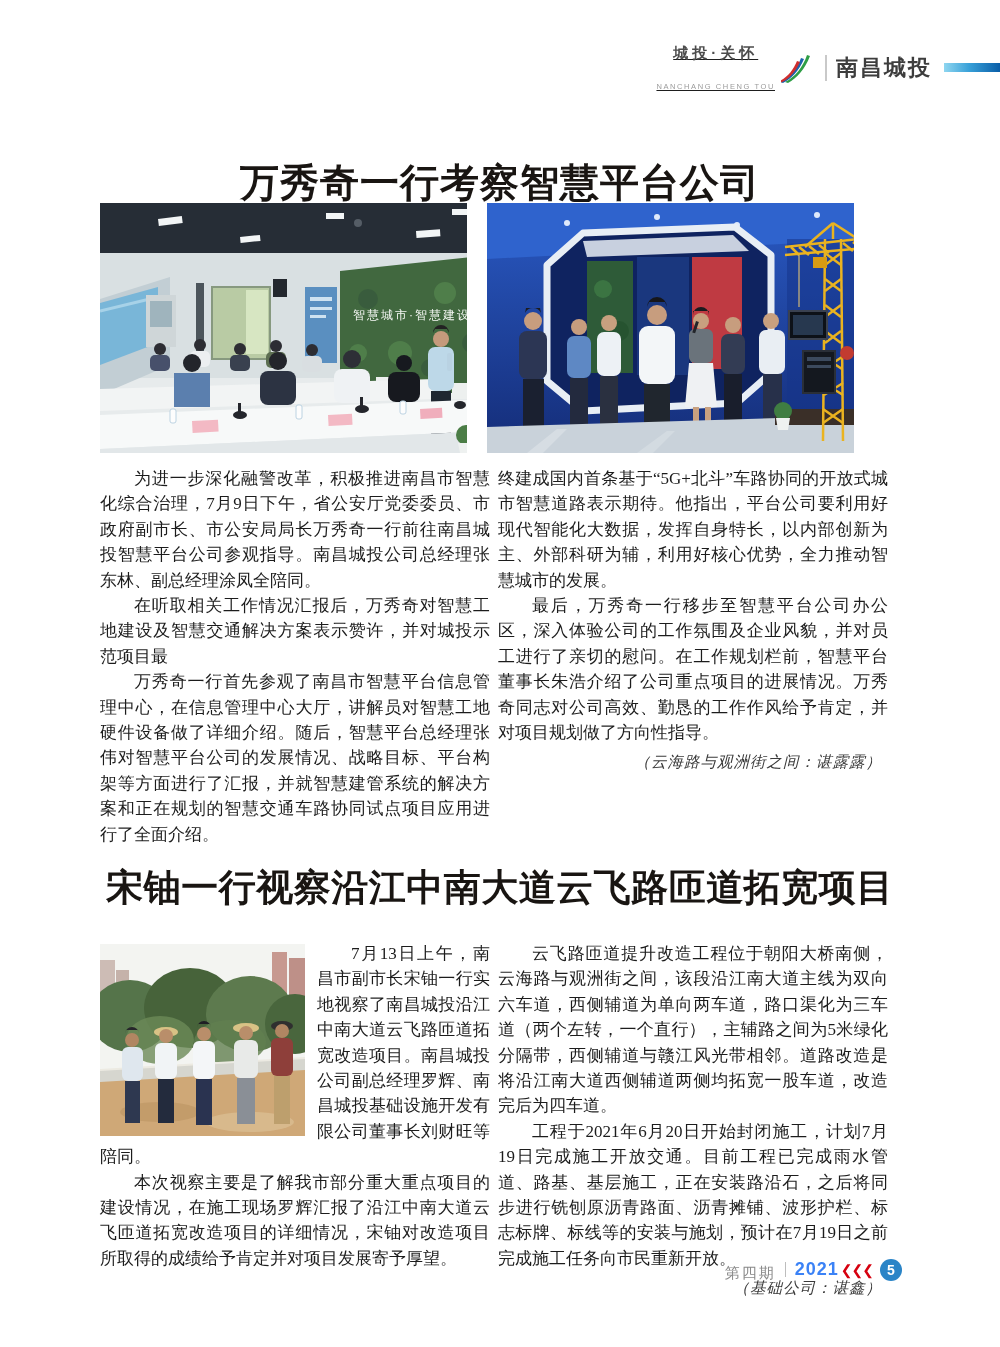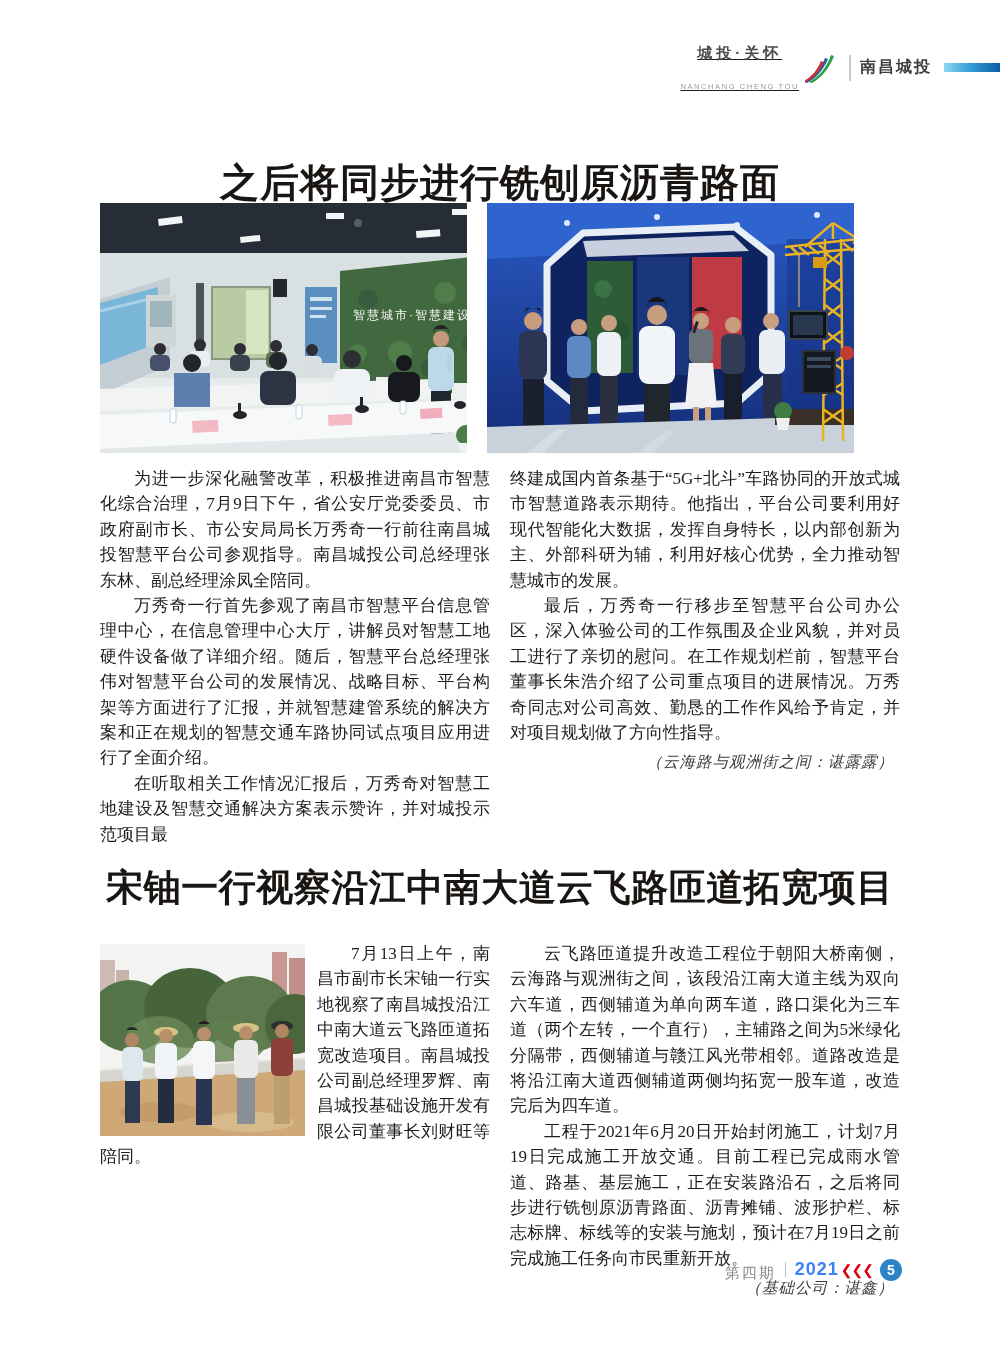--- a/index.html
+++ b/index.html
@@ -6,38 +6,38 @@
   .page{position:relative;width:1000px;height:1347px;margin:0 auto;background:#ffffff;overflow:hidden;
         font-family:"Liberation Serif","DejaVu Serif",serif;color:#1e1e1e;}
 
   
   .masthead{position:absolute;top:44px;right:0;display:flex;align-items:center;}
   .slogan{display:flex;flex-direction:column;align-items:center;margin-right:6px;text-decoration:underline;}
   .slogan-cn{font-family:"Liberation Sans",sans-serif;font-weight:bold;font-size:15px;
              letter-spacing:4px;color:#4c4c4c;}
   .slogan-en{font-family:"Liberation Sans",sans-serif;font-size:7.5px;letter-spacing:1.6px;color:#9b9b9b;margin-top:19px;}
   .m-divider{width:2px;height:26px;background:#c9c9c9;margin:0 9px 0 10px;}
-  .brand{font-family:"Liberation Sans",sans-serif;font-weight:bold;font-size:16px;color:#3d3d3d;letter-spacing:2px;}
+  .brand{font-family:"Liberation Sans",sans-serif;font-weight:bold;font-size:22px;color:#3d3d3d;letter-spacing:2px;}
   .m-bar{width:56px;height:9px;margin-left:12px;background:linear-gradient(90deg,#8fd6f0 0%,#38a0d8 45%,#0a5ea8 100%);}
 
   
   .title1{position:absolute;top:130px;left:0;width:1000px;text-align:center;
           font-family:"Liberation Sans","DejaVu Sans",sans-serif;font-weight:900;
           font-size:39px;letter-spacing:1px;color:#191512;}
   .title2{position:absolute;top:831px;left:0;width:1000px;text-align:center;
           font-family:"Liberation Sans","DejaVu Sans",sans-serif;font-weight:900;
           font-size:37px;letter-spacing:0.5px;color:#191512;margin-top:32px;}
 
   
   .photos1{position:absolute;top:203px;left:100px;width:800px;display:flex;gap:20px;}
   .photo-frame{width:367px;height:250px;overflow:hidden;background:#dfe3e5;}
   .photo-frame svg{display:block;}
 
   
-  .cols{position:absolute;left:100px;width:800px;display:flex;gap:20px;}
+  .cols{position:absolute;left:100px;width:800px;display:flex;gap:8px;}
   .a1cols{top:466px;}
   .a2cols{top:941px;}
   .col{width:390px;font-size:17px;line-height:25.4px;text-align:justify;color:#1c1c1c;}
   .col p{margin:0;text-indent:2em;}
   .col p.noindent{text-indent:0;}
   .byline{margin-top:4px;text-align:right;padding-right:6px;font-style:italic;
           font-size:15.5px;letter-spacing:1px;color:#3a3a3a;}
   .floatphoto{float:left;width:205px;height:192px;margin:3px 12px 6px 0;overflow:hidden;background:#e7e4da;}
   .floatphoto svg{display:block;}
 
@@ -63,21 +63,21 @@
     <svg width="34" height="30" viewBox="0 0 34 30">
       <path d="M4,29 C14,24 22,14 26,2 L29,3 C24,16 16,25 7,30 Z" fill="#2e9e45"></path>
       <path d="M1,29 C10,25 18,16 22,5 L25,6 C20,18 12,26 4,30 Z" fill="#1b63ac" transform="translate(-2,0)"></path>
       <path d="M-2,29 C7,26 14,18 18,8 L21,9 C16,20 9,27 1,30 Z" fill="#cf2e2e" transform="translate(-2,0)"></path>
     </svg>
     <div class="m-divider"></div>
     <div class="brand">南昌城投</div>
     <div class="m-bar"></div>
   </div>
 
-  <h1 class="title1">之后将同步进行铣刨原沥青路面</h1>
+  <h1 class="title1">万秀奇一行考察智慧平台公司</h1>
 
   <div class="photos1">
     <div class="photo-frame">
       <svg width="390" height="250" viewBox="0 0 390 250">
         <rect width="390" height="250" fill="#e7ebec"></rect>
         <path d="M0,0 H390 V50 L260,58 L0,96 Z" fill="#262d36"></path>
         <g fill="#f2f5f6">
           <rect x="58" y="16" width="24" height="7" transform="rotate(-7 58 16)"></rect>
           <rect x="140" y="34" width="20" height="6" transform="rotate(-6 140 34)"></rect>
           <rect x="226" y="10" width="18" height="6"></rect>
@@ -264,22 +264,22 @@
           <circle cx="378" cy="216" r="9" fill="#3f7d42"></circle>
             <path d="M371,223 h14 l-2,12 h-10 z" fill="#eef1f0"></path>
         </g>
       </svg>
     </div>
   </div>
 
   <div class="cols a1cols">
     <div class="col">
       <p>为进一步深化融警改革，积极推进南昌市智慧化综合治理，7月9日下午，省公安厅党委委员、市政府副市长、市公安局局长万秀奇一行前往南昌城投智慧平台公司参观指导。南昌城投公司总经理张东林、副总经理涂凤全陪同。</p>
+      <p>在听取相关工作情况汇报后，万秀奇对智慧工地建设及智慧交通解决方案表示赞许，并对城投示范项目最</p>
       <p>万秀奇一行首先参观了南昌市智慧平台信息管理中心，在信息管理中心大厅，讲解员对智慧工地硬件设备做了详细介绍。随后，智慧平台总经理张伟对智慧平台公司的发展情况、战略目标、平台构架等方面进行了汇报，并就智慧建管系统的解决方案和正在规划的智慧交通车路协同试点项目应用进行了全面介绍。</p>
-      <p>在听取相关工作情况汇报后，万秀奇对智慧工地建设及智慧交通解决方案表示赞许，并对城投示范项目最</p>
     </div>
     <div class="col">
       <p class="noindent">终建成国内首条基于“5G+北斗”车路协同的开放式城市智慧道路表示期待。他指出，平台公司要利用好现代智能化大数据，发挥自身特长，以内部创新为主、外部科研为辅，利用好核心优势，全力推动智慧城市的发展。</p>
       <p>最后，万秀奇一行移步至智慧平台公司办公区，深入体验公司的工作氛围及企业风貌，并对员工进行了亲切的慰问。在工作规划栏前，智慧平台董事长朱浩介绍了公司重点项目的进展情况。万秀奇同志对公司高效、勤恳的工作作风给予肯定，并对项目规划做了方向性指导。</p>
       <div class="byline">（云海路与观洲街之间：谌露露）</div>
     </div>
   </div>
 
   <h1 class="title2">宋铀一行视察沿江中南大道云飞路匝道拓宽项目</h1>
 
@@ -336,20 +336,21 @@
             <g>
                 <ellipse cx="182" cy="82" rx="11" ry="5" fill="#2f2f2f"></ellipse>
                 <circle cx="182" cy="87" r="7" fill="#b08662"></circle>
                <rect x="171" y="94" width="22" height="38" rx="6" fill="#8e3f3a"></rect>
                 <rect x="174" y="132" width="16" height="48" fill="#bd9f6d"></rect>
               </g>
           </g>
         </svg>
       </div>
       <p>7月13日上午，南昌市副市长宋铀一行实地视察了南昌城投沿江中南大道云飞路匝道拓宽改造项目。南昌城投公司副总经理罗辉、南昌城投基础设施开发有限公司董事长刘财旺等陪同。</p>
+      <p>本次视察主要是了解我市部分重大重点项目的建设情况，在施工现场罗辉汇报了沿江中南大道云飞匝道拓宽改造项目的详细情况，宋铀对改造项目所取得的成绩给予肯定并对项目发展寄予厚望。</p>
     </div>
     <div class="col">
       <p>云飞路匝道提升改造工程位于朝阳大桥南侧，云海路与观洲街之间，该段沿江南大道主线为双向六车道，西侧辅道为单向两车道，路口渠化为三车道（两个左转，一个直行），主辅路之间为5米绿化分隔带，西侧辅道与赣江风光带相邻。道路改造是将沿江南大道西侧辅道两侧均拓宽一股车道，改造完后为四车道。</p>
       <p>工程于2021年6月20日开始封闭施工，计划7月19日完成施工开放交通。目前工程已完成雨水管道、路基、基层施工，正在安装路沿石，之后将同步进行铣刨原沥青路面、沥青摊铺、波形护栏、标志标牌、标线等的安装与施划，预计在7月19日之前完成施工任务向市民重新开放。</p>
       <div class="byline">（基础公司：谌鑫）</div>
     </div>
   </div>
 
   <div class="footer">
     <span class="f-issue">第四期</span>

